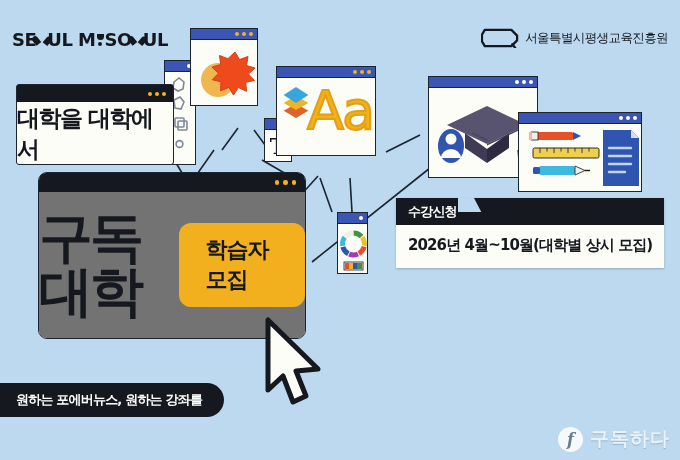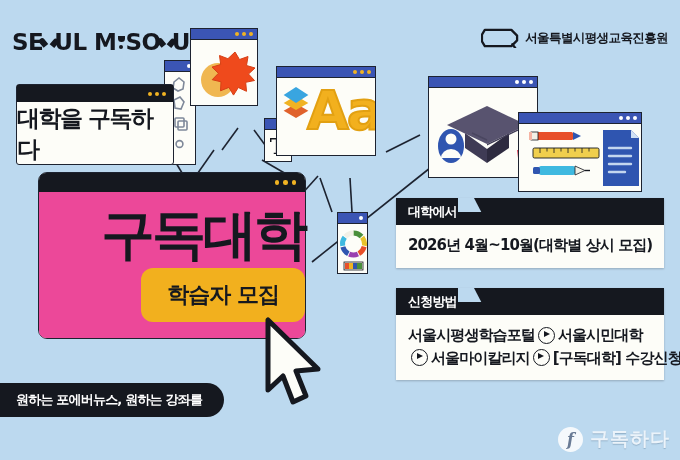--- a/index.html
+++ b/index.html
@@ -16,48 +16,48 @@
   
   .card{position:absolute;background:#fdfdf8;border:1.4px solid #1d2330;box-sizing:border-box;}
   .card .bar{height:11px;background:#3b55b4;border-bottom:1.4px solid #1d2330;display:flex;align-items:center;justify-content:flex-end;padding-right:4px;gap:3px;box-sizing:border-box;}
   .card .bar i{display:block;width:4px;height:4px;border-radius:50%;background:#f0b323;}
   .card .bar i.w{background:#ffffff;}
   .card .body{position:relative;width:100%;height:calc(100% - 11px);overflow:hidden;}
 
   
   #seoul-logo{position:absolute;left:12px;top:31px;display:flex;align-items:center;gap:0px;}
   #seoul-logo .txt{
-    font-family:"DejaVu Sans",sans-serif;font-weight:700;font-size:23px;letter-spacing:-0.5px;
+    font-family:"DejaVu Sans",sans-serif;font-weight:700;font-size:18px;letter-spacing:-0.5px;
     color:#15181f;line-height:1;white-space:nowrap;
   }
   .heartO{display:inline-block;position:relative;width:11px;height:13px;vertical-align:-2px;}
   .heartO::before,.heartO::after{content:"";position:absolute;top:1px;width:5.5px;height:9px;background:#15181f;border-radius:5.5px 5.5px 0 0;}
   .heartO::before{left:0;transform:rotate(-40deg);transform-origin:50% 100%;}
   .heartO::after{right:0;transform:rotate(40deg);transform-origin:50% 100%;}
   .bangI{display:inline-block;position:relative;width:9px;height:13px;vertical-align:-2px;}
   .bangI::before{content:"";position:absolute;left:1px;top:0;width:7px;height:6px;background:#15181f;border-radius:0 0 7px 7px;}
   .bangI::after{content:"";position:absolute;left:2.4px;top:8.5px;width:4px;height:4px;background:#15181f;border-radius:50%;}
 
   
   #inst-logo{position:absolute;right:12px;top:28px;display:flex;align-items:center;gap:6px;}
   #inst-logo .mark{width:38px;height:20px;}
-  #inst-logo .name{font-family:"DejaVu Sans",sans-serif;font-weight:700;font-size:12.5px;color:#15181f;letter-spacing:-0.6px;white-space:nowrap;}
+  #inst-logo .name{font-family:"DejaVu Sans",sans-serif;font-weight:400;font-size:12.5px;color:#15181f;letter-spacing:-0.6px;white-space:nowrap;}
 
   
   #card-subtitle{left:16px;top:84px;width:158px;height:81px;border-radius:3px;}
   #card-subtitle .hd{height:17px;background:#15181f;display:flex;align-items:center;justify-content:flex-end;gap:3px;padding-right:7px;box-sizing:border-box;}
   #card-subtitle .hd i{width:4px;height:4px;border-radius:50%;background:#f0b323;display:block;}
   #card-subtitle .bd{height:64px;display:flex;align-items:center;justify-content:center;}
   #card-subtitle .bd span{font-family:"DejaVu Sans",sans-serif;font-weight:700;font-size:23px;color:#15181f;letter-spacing:-1.5px;}
 
   
   #card-main{left:38px;top:172px;width:268px;height:167px;border-radius:9px;border:1.4px solid #1d2330;}
   #card-main .hd{height:19px;background:#15181f;border-radius:7px 7px 0 0;display:flex;align-items:center;justify-content:flex-end;gap:4px;padding-right:9px;box-sizing:border-box;}
   #card-main .hd i{width:4.5px;height:4.5px;border-radius:50%;background:#f0b323;display:block;}
-  #card-main .bd{height:146px;display:flex;flex-direction:column;align-items:flex-end;justify-content:center;gap:6px;background:#ec4899;border-radius:0 0 7px 7px;}
+  #card-main .bd{height:146px;display:flex;flex-direction:row;align-items:center;justify-content:center;gap:6px;background:#737373;border-radius:0 0 7px 7px;}
   #card-main .big{font-family:"DejaVu Sans",sans-serif;font-weight:700;font-size:54px;line-height:1;letter-spacing:-3px;color:#15181f;}
   #card-main .pill{background:#f2b01e;border-radius:12px;padding:12px 26px;}
   #card-main .pill span{font-family:"DejaVu Sans",sans-serif;font-weight:700;font-size:22px;letter-spacing:-1px;color:#15181f;}
 
   
   #tagline{position:absolute;left:-18px;top:383px;height:34px;background:#15181f;border-radius:0 17px 17px 0;display:flex;align-items:center;padding:0 22px 0 34px;}
   #tagline span{font-family:"DejaVu Sans",sans-serif;font-weight:700;font-size:13px;letter-spacing:-0.8px;color:#ffffff;white-space:nowrap;}
 
   
   #cursor{position:absolute;left:262px;top:316px;width:62px;height:92px;}
@@ -170,21 +170,21 @@
         <i></i>
         <i></i>
         <i></i>
       </div>
     <div class="body">
       <svg viewBox="0 0 34 40" width="30" height="36" style="position:absolute;left:4px;top:6px;">
         <path d="M17 22 L31 30 L17 38 L3 30 Z" fill="#e0622c"></path>
         <path d="M17 13 L31 21 L17 29 L3 21 Z" fill="#f0b323"></path>
         <path d="M17 3 L31 12 L17 21 L3 12 Z" fill="#39a5e0"></path>
       </svg>
-      <span style="position:absolute;left:30px;top:6px;font-family:'DejaVu Sans',sans-serif;font-weight:700;font-size:54px;line-height:1;color:#f2b01e;-webkit-text-stroke:2px #e2a012;letter-spacing:-2px;">Aa</span>
+      <span style="position:absolute;left:30px;top:6px;font-family:'DejaVu Sans',sans-serif;font-weight:400;font-size:54px;line-height:1;color:#f2b01e;-webkit-text-stroke:2px #e2a012;letter-spacing:-2px;">Aa</span>
     </div>
   </div>
 
   <div class="card art" style="left:428px;top:76px;width:110px;height:102px;">
     <div class="bar">
         <i class="w"></i>
         <i class="w"></i>
         <i class="w"></i>
       </div>
     <div class="body">
@@ -281,21 +281,21 @@
     </div>
   </div>
 
   <div class="card" id="card-subtitle">
     <div class="hd">
       <i></i>
         <i></i>
         <i></i>
     </div>
     <div class="bd">
-      <span>대학을 구독하다</span>
+      <span>대학을 대학에서</span>
     </div>
   </div>
 
   <div class="card" id="card-main">
     <div class="hd">
       <i></i>
         <i></i>
         <i></i>
     </div>
     <div class="bd">
@@ -305,49 +305,29 @@
       </div>
     </div>
   </div>
 
   <svg id="cursor" viewBox="0 0 62 92">
     <path d="M6 4 L6 74 L21 60 L31 86 L44 80 L34 55 L56 53 Z" fill="#fdfdf8" stroke="#15181f" stroke-width="5" stroke-linejoin="round"></path>
   </svg>
 
   <div class="panel" id="panel-apply">
     <div class="ptab">
-      <span class="lbl">대학에서</span>
+      <span class="lbl">수강신청</span>
       <div class="notch"></div>
       <div class="bar2"></div>
     </div>
     <div class="pbody">
       <div class="line">2026년 4월~10월(대학별 상시 모집)</div>
     </div>
   </div>
 
-  <div class="panel" id="panel-how">
-    <div class="ptab">
-      <span class="lbl">신청방법</span>
-      <div class="notch"></div>
-      <div class="bar2"></div>
-    </div>
-    <div class="pbody">
-      <div class="line">
-        <span>서울시평생학습포털</span>
-        <i class="ptri"></i>
-        <span>서울시민대학</span>
-      </div>
-      <div class="line">
-        <i class="ptri"></i>
-        <span>서울마이칼리지</span>
-        <i class="ptri"></i>
-        <span>[구독대학] 수강신청</span>
-      </div>
-    </div>
-  </div>
 
   <div id="tagline">
     <span>원하는 포에버뉴스, 원하는 강좌를</span>
   </div>
 
   <div id="watermark">
     <div class="wlogo">f</div>
     <span class="wtxt">구독하다</span>
   </div>
 

